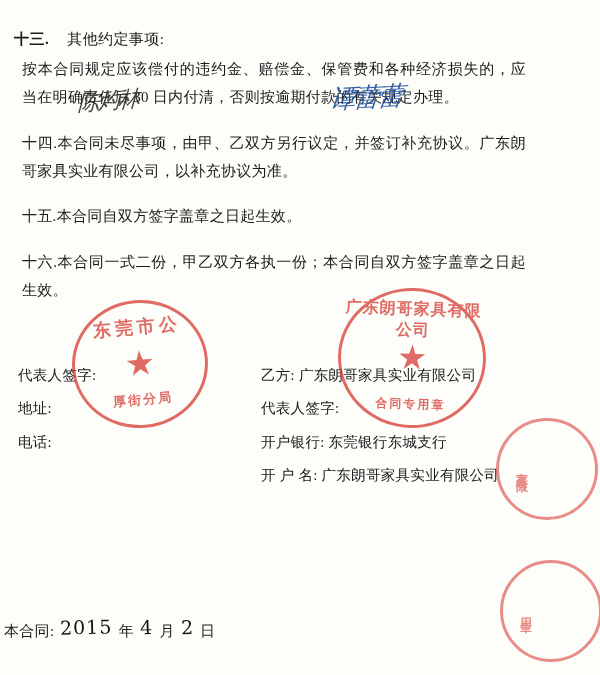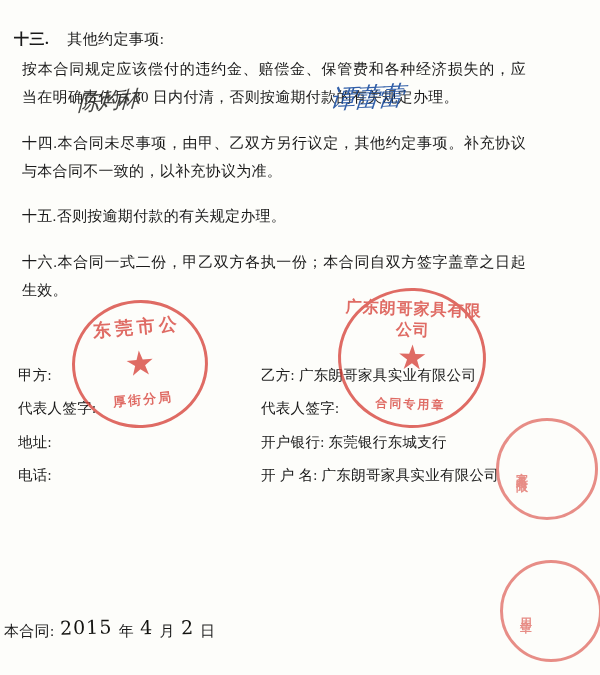--- a/index.html
+++ b/index.html
@@ -206,42 +206,38 @@
 <div class="page">
 
   <div class="clause">
     <span class="num">十三.</span><span class="gap"></span><span>其他约定事项:</span>
   </div>
   <div class="para">按本合同规定应该偿付的违约金、赔偿金、保管费和各种经济损失的，应当在明确责任后 30 日内付清，否则按逾期付款的有关规定办理。</div>
 
   <div class="block-gap-sm"></div>
 
   <div class="para">
-    <span class="num">十四.</span><span class="gap"></span><span>本合同未尽事项，由甲、乙双方另行议定，其他约定事项。补充协议与本合同不一致的，以补充协议为准。</span>
+    <span class="num">十四.</span><span class="gap"></span><span>本合同未尽事项，由甲、乙双方另行议定，并签订补充协议。广东朗哥家具实业有限公司，以补充协议为准。</span>
   </div>
 
   <div class="block-gap-sm"></div>
 
   <div class="para">
-    <span class="num">十五.</span><span class="gap"></span><span>否则按逾期付款的有关规定办理。</span>
+    <span class="num">十五.</span><span class="gap"></span><span>本合同自双方签字盖章之日起生效。</span>
   </div>
 
   <div class="block-gap-sm"></div>
 
   <div class="para">
     <span class="num">十六.</span><span class="gap"></span><span>本合同一式二份，甲乙双方各执一份；本合同自双方签字盖章之日起生效。</span>
   </div>
 
   <div class="sig-area">
 
     <div class="col col-a">
-      <div class="field">
-        <span class="lbl">甲方:</span>
-        <span class="val"></span>
-      </div>
       <div class="field">
         <span class="lbl">代表人签字:</span>
         <span class="val"></span>
       </div>
       <div class="field">
         <span class="lbl">地址:</span>
         <span class="val"></span>
       </div>
       <div class="field">
         <span class="lbl">电话:</span>

